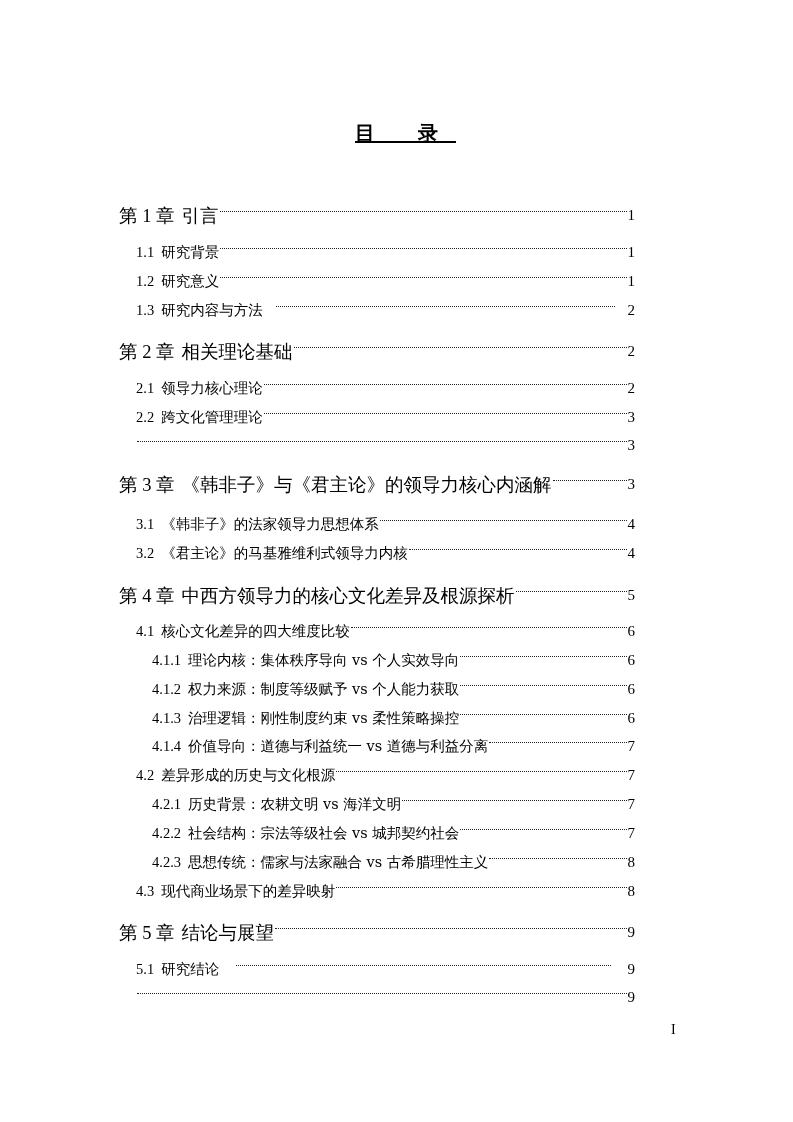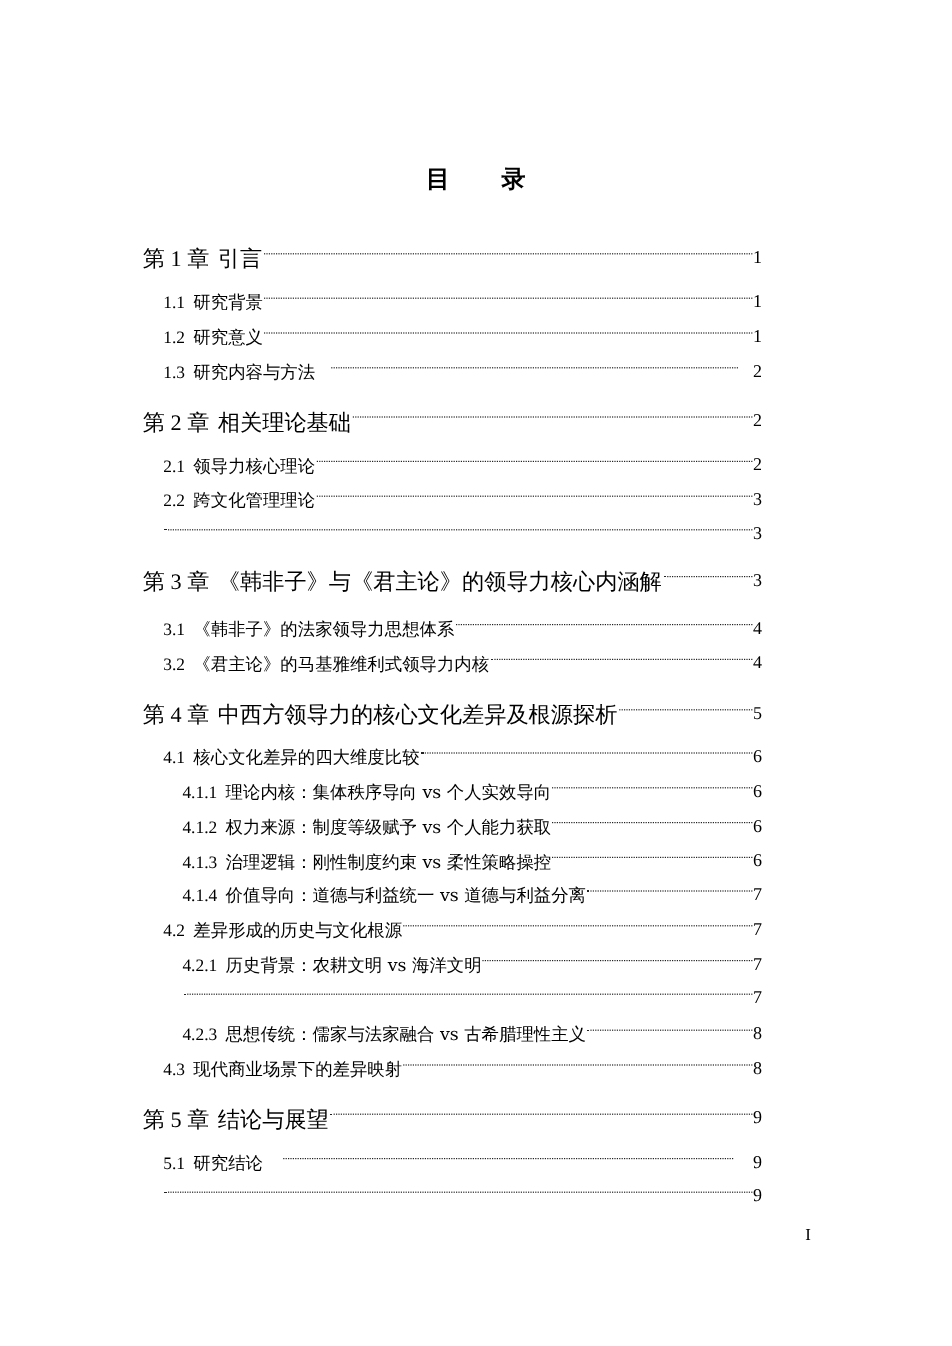--- a/index.html
+++ b/index.html
@@ -1,20 +1,20 @@
 <!DOCTYPE html>
 <html><head>
   <meta charset="utf-8">
   <style>
     html, body { margin: 0; padding: 0; background: #ffffff; }
     body { width: 793px; height: 1122px; position: relative; overflow: hidden;
            font-family: "DejaVu Serif", "Liberation Serif", serif; color: #000; }
-    .title { position: absolute; top: 136px; left: 0; width: 793px; text-align: center;
+    .title { position: absolute; top: 120px; left: 0; width: 793px; text-align: center;
              font-family: "DejaVu Sans", "Liberation Sans", sans-serif;
-             font-size: 20px; font-weight: bold; letter-spacing: 18px; text-indent: 18px; }
+             font-size: 20px; font-weight: bold; letter-spacing: 18px; text-indent: 18px; text-decoration: underline; }
     .toc { position: absolute; left: 0; top: 0; width: 793px; }
     .row { position: absolute; display: flex; align-items: center; white-space: nowrap; }
     .row .label { flex: 0 0 auto; }
     .row .leader { flex: 1 1 auto; overflow: hidden; margin: 0 1px;
                    border-bottom: 1.4px dotted #222; transform: translateY(-4px); min-width: 10px; }
     .row .page { flex: 0 0 auto; font-family: "Liberation Serif", serif; }
     .lvl1 { font-size: 18.5px; left: 119px; width: 516px; }
     .lvl2 { font-size: 14.5px; left: 136px; width: 499px; }
     .lvl3 { font-size: 14.5px; left: 152px; width: 483px; }
     .lvl1 .page, .lvl2 .page, .lvl3 .page { font-size: 15px; }
@@ -116,20 +116,21 @@
       <span class="label"><span class="num">4.2</span><span>差异形成的历史与文化根源</span></span>
       <span class="leader"></span>
       <span class="page">7</span>
     </div>
     <div class="row lvl3" style="top: 795px;">
       <span class="label"><span class="num">4.2.1</span><span>历史背景：农耕文明 vs 海洋文明</span></span>
       <span class="leader"></span>
       <span class="page">7</span>
     </div>
     <div class="row lvl3" style="top: 824px;">
+      <span class="label"><span class="num">4.2.2</span><span>社会结构：宗法等级社会 vs 城邦契约社会</span></span>
       <span class="leader"></span>
       <span class="page">7</span>
     </div>
     <div class="row lvl3" style="top: 853px;">
       <span class="label"><span class="num">4.2.3</span><span>思想传统：儒家与法家融合 vs 古希腊理性主义</span></span>
       <span class="leader"></span>
       <span class="page">8</span>
     </div>
     <div class="row lvl2" style="top: 882px;">
       <span class="label"><span class="num">4.3</span><span>现代商业场景下的差异映射</span></span>

